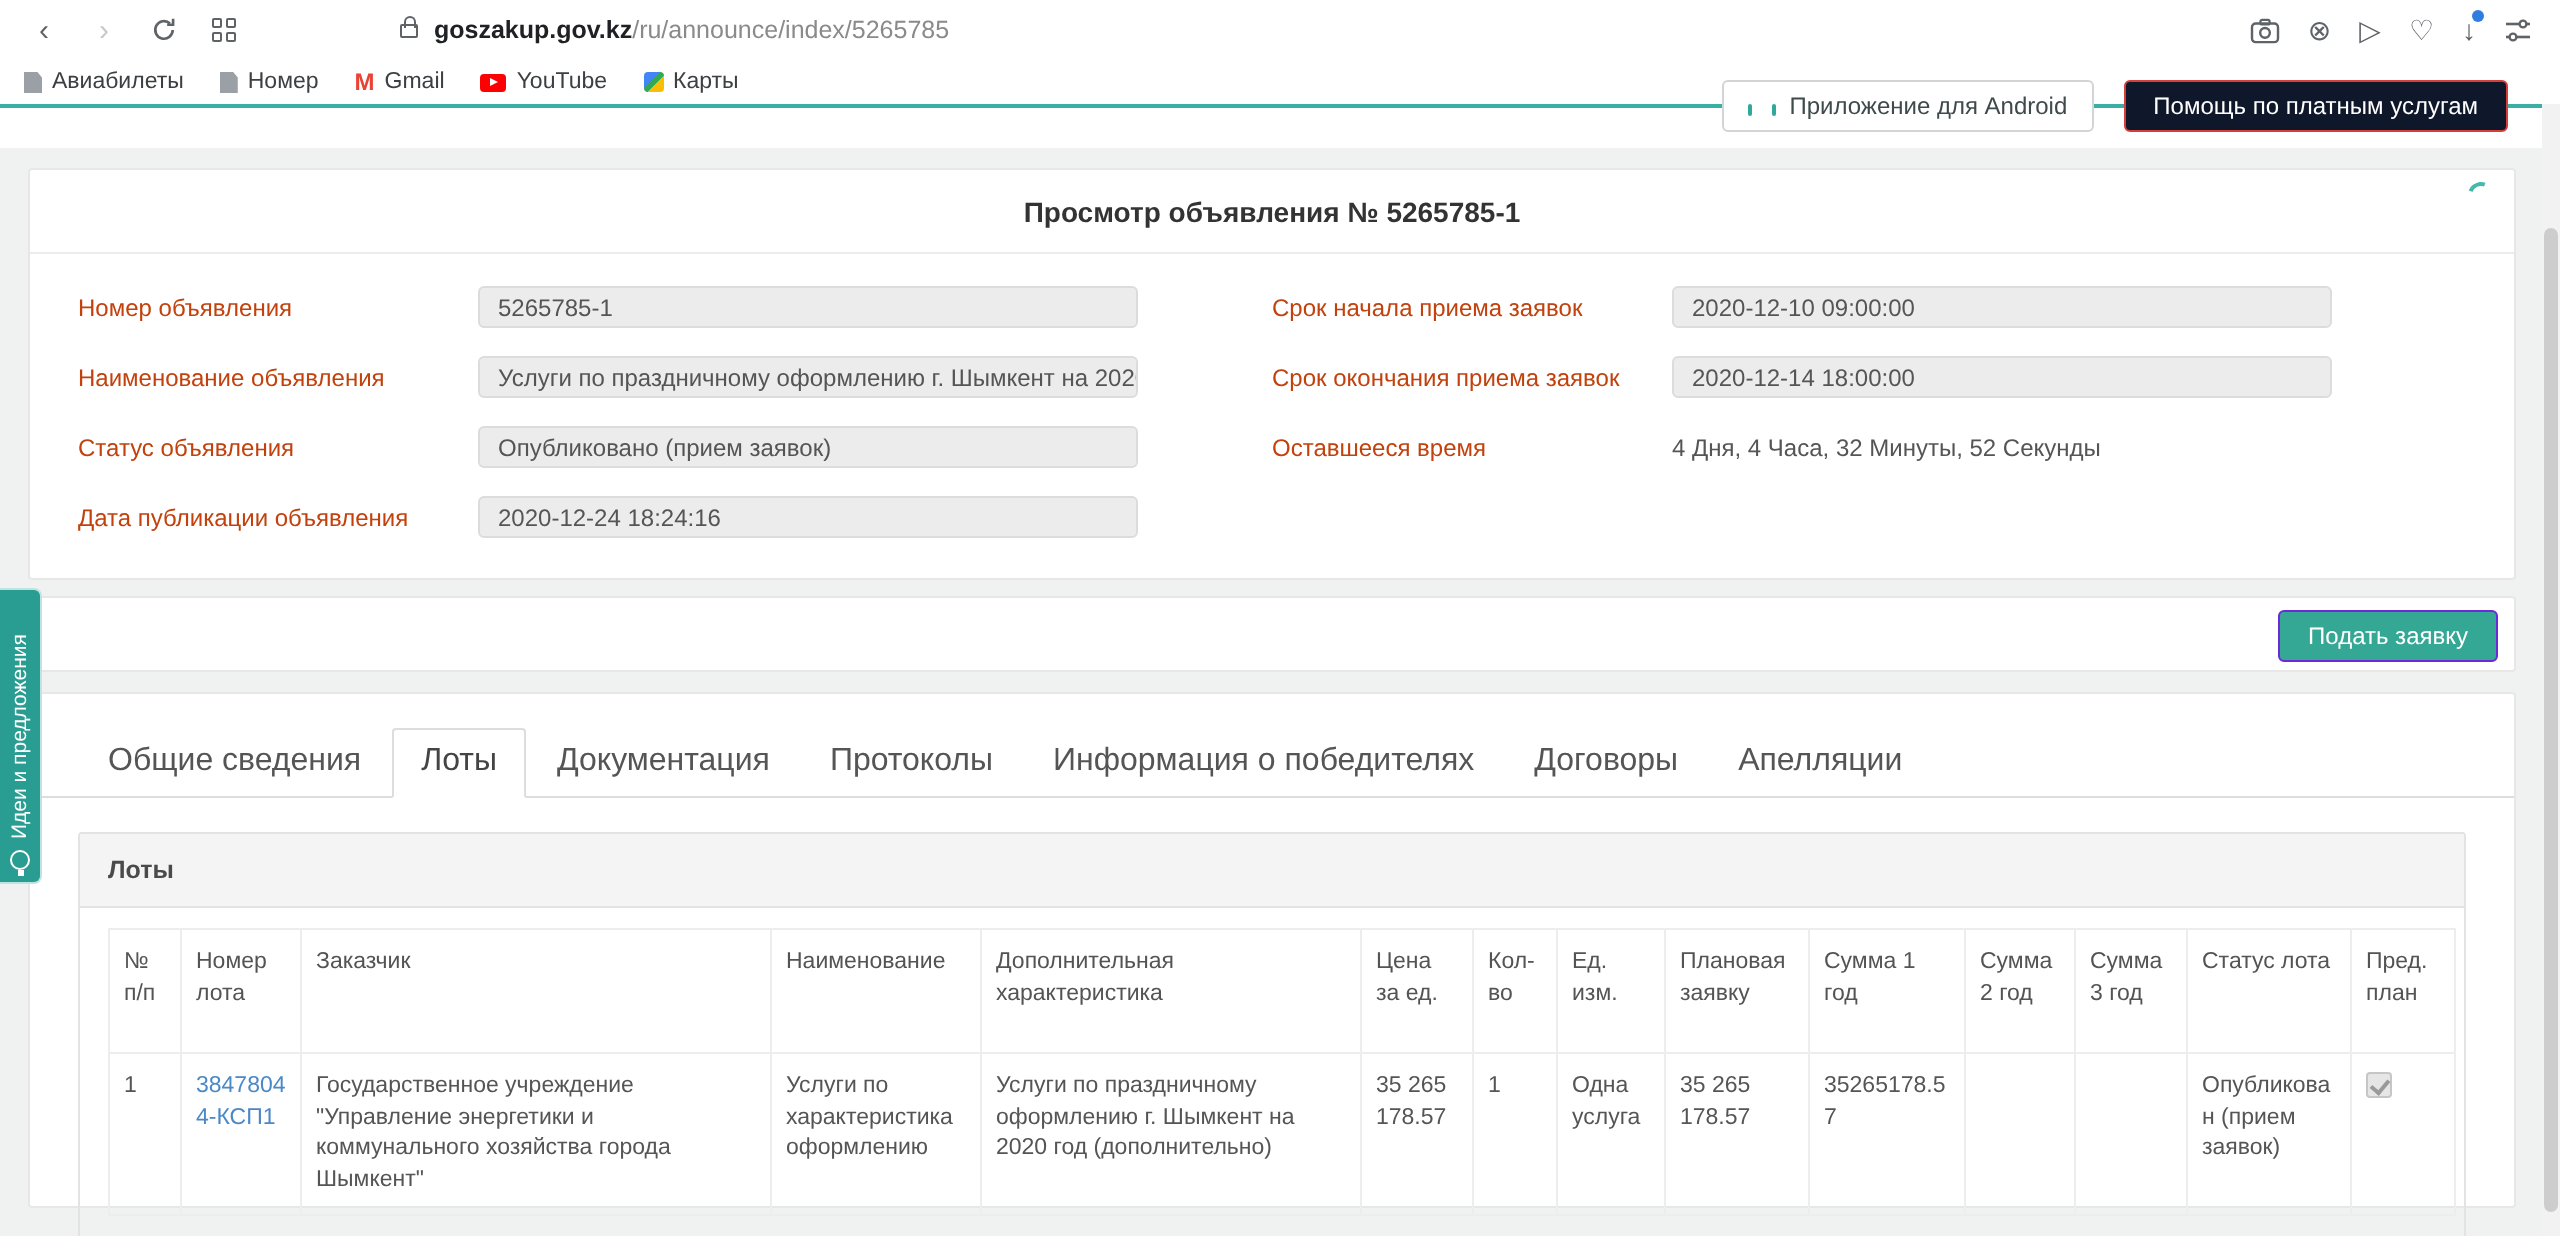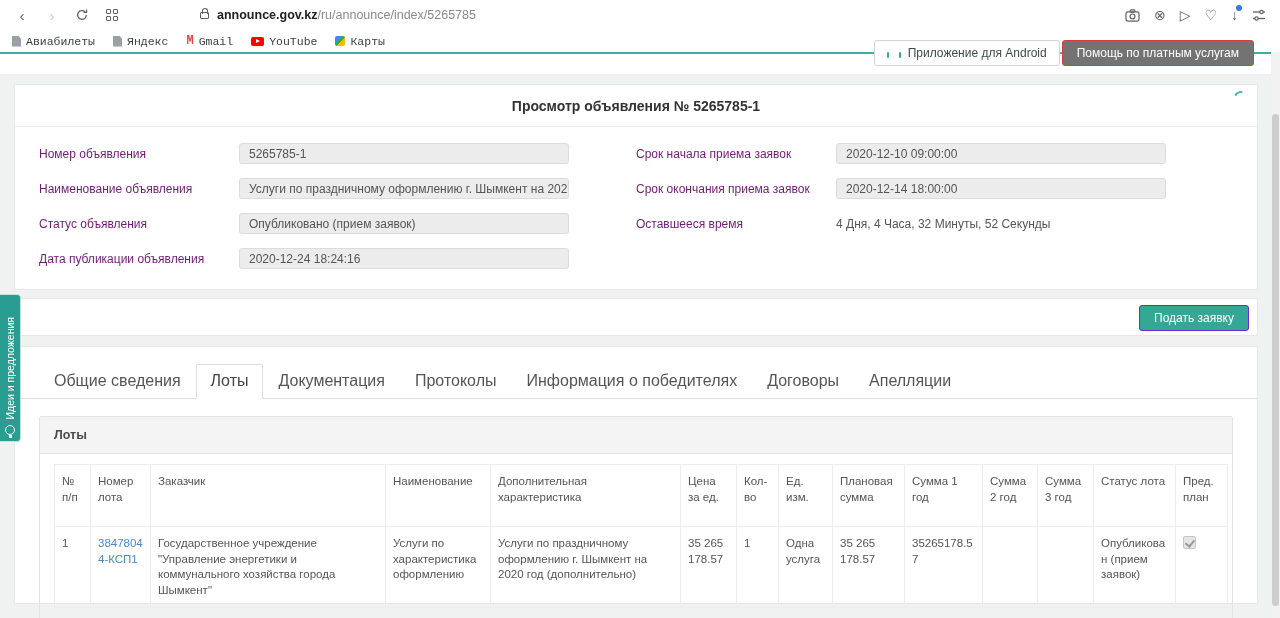--- a/index.html
+++ b/index.html
@@ -18,59 +18,59 @@
     border:1.3px solid #5f6368; border-bottom:none; border-radius:4px 4px 0 0; }
   .url-text { font-size:12.5px; color:#202124; }
   .url-text .path { color:#8a8a8a; }
   .right-icons { position:absolute; right:14px; top:0; height:30px; display:flex; align-items:center; gap:14px; }
   .ric { font-size:14px; color:#5f6368; position:relative; cursor:pointer; line-height:1; }
   .dl-dot { position:absolute; top:-3px; right:-4px; width:6px; height:6px; background:#2f7de1; border-radius:50%; }
   .cam svg, .tune svg { display:block; }
 
   
   .bookmarks-bar { height:22px; background:#fff; display:flex; align-items:center; padding:0 12px; gap:18px; }
-  .bm { display:flex; align-items:center; gap:5px; font-size:11.5px; color:#3c4043; cursor:pointer;font-family:Liberation Mono, monospace; }
+  .bm { display:flex; align-items:center; gap:5px; font-size:11.5px; color:#3c4043; cursor:pointer; }
   .bm-file { width:9px; height:11px; background:#9aa0a6; clip-path:polygon(0 0,70% 0,100% 30%,100% 100%,0 100%); }
   .bm-gmail { color:#ea4335; font-weight:bold; font-size:12px; }
   .bm-yt { width:13px; height:9px; background:#ff0000; border-radius:2px; position:relative; }
   .bm-yt:before { content:""; position:absolute; left:4.5px; top:2px; border-left:4px solid #fff;
     border-top:2.5px solid transparent; border-bottom:2.5px solid transparent; }
   .bm-maps { width:10px; height:10px; border-radius:2px;
     background:linear-gradient(135deg,#4285f4 0 40%, #34a853 40% 60%, #fbbc04 60% 100%); }
 
   
   .site-header { height:22px; background:#fff; border-top:2px solid #3aafa4; }
 
-  .header-buttons { position:absolute; top:40px; right:26px; display:flex; gap:2px; z-index:5;align-items:center; }
+  .header-buttons { position:absolute; top:40px; right:26px; display:flex; gap:15px; z-index:5;align-items:center; }
   .btn-android { background:#fff; border:1px solid #d4d4d4; border-radius:3px; height:26px;
     display:flex; align-items:center; gap:7px; padding:0 12px; font-size:12px; color:#3f4a4a; cursor:pointer; }
   .android-robot { width:14px; height:13px; position:relative; }
   .android-robot .head { width:10px; height:5px; background:#2fa99b; border-radius:5px 5px 0 0; margin:0 auto; }
   .android-robot .body { width:10px; height:6px; background:#2fa99b; border-radius:0 0 2px 2px; margin:1px auto 0; }
   .android-robot:before, .android-robot:after { content:""; position:absolute; top:5px; width:2px; height:6px;
     background:#2fa99b; border-radius:2px; }
   .android-robot:before { left:0; } .android-robot:after { right:0; }
-  .btn-help { background:#737373; border:1px solid #d43f3a; border-radius:3px; height:26px;
+  .btn-help { background:#0f172a; border:1px solid #d43f3a; border-radius:3px; height:26px;
     display:flex; align-items:center; padding:0 14px; font-size:12px; color:#fff; cursor:pointer; }
 
   
   .card { position:absolute; left:14px; right:22px; background:#fff; border:1px solid #e7e7e7; border-radius:2px; }
   .card1 { top:84px; height:206px; }
   .card2 { top:298px; height:38px; }
   .card3 { top:346px; height:258px; }
 
   .card1-title { text-align:center; font-size:14px; font-weight:bold; color:#333;
     padding:13px 0 12px; border-bottom:1px solid #ececec; position:relative; }
   .spinner { position:absolute; top:6px; right:10px; width:13px; height:13px; border-radius:50%;
     border:2px solid transparent; border-top-color:#47b8aa; transform:rotate(-25deg); }
 
   .form-area { display:flex; padding:16px 24px 0; }
   .form-col { width:50%; }
   .frow { display:flex; align-items:flex-start; margin-bottom:14px; }
-  .flabel { width:200px; font-size:12px; color:#701a75; padding-top:4px; }
+  .flabel { width:200px; font-size:12px; color:#c2410c; padding-top:4px; }
   .finput { width:330px; height:21px; background:#ececec; border:1px solid #dcdcdc; border-radius:3px;
     font-size:12px; color:#555; padding:3px 9px; white-space:nowrap; overflow:hidden; }
   .fplain { font-size:12px; color:#555; padding-top:4px; }
 
   .btn-submit { position:absolute; right:8px; top:6px; background:#35a795; border:1px solid #6d28d9;
     border-radius:3px; color:#fff; font-size:12px; padding:5px 14px; cursor:pointer; }
 
   
   .tabbar { display:flex; padding:17px 24px 0; border-bottom:1px solid #ddd; }
   .tab { font-size:16px; color:#555; padding:7px 14px 8px; cursor:pointer; border:1px solid transparent;
@@ -119,21 +119,21 @@
   </span>
   <span class="nav-ic">
     <span class="grid-icon">
         <span></span>
         <span></span>
         <span></span>
         <span></span>
       </span>
   </span>
   <span class="lock-icon"></span>
-  <span class="url-text"><b>announce.gov.kz</b><span class="path">/ru/announce/index/5265785</span></span>
+  <span class="url-text"><b>goszakup.gov.kz</b><span class="path">/ru/announce/index/5265785</span></span>
   <span class="right-icons">
     <span class="ric cam">
       <svg width="15" height="13" viewBox="0 0 16 14">
           <rect x="1" y="3" width="14" height="10" rx="2" fill="none" stroke="#5f6368" stroke-width="1.3"></rect>
           <rect x="5.5" y="1" width="5" height="2.5" rx="1" fill="none" stroke="#5f6368" stroke-width="1.2"></rect>
           <circle cx="8" cy="8" r="2.6" fill="none" stroke="#5f6368" stroke-width="1.3"></circle>
         </svg>
     </span>
     <span class="ric">⊗</span>
     <span class="ric">▷</span>
@@ -150,21 +150,21 @@
   </span>
 </div>
 
 <div class="bookmarks-bar">
   <span class="bm">
       <span class="bm-file"></span>
       <span>Авиабилеты</span>
     </span>
   <span class="bm">
       <span class="bm-file"></span>
-      <span>Яндекс</span>
+      <span>Номер</span>
     </span>
   <span class="bm">
       <span class="bm-gmail">M</span>
       <span>Gmail</span>
     </span>
   <span class="bm">
       <span class="bm-yt"></span>
       <span>YouTube</span>
     </span>
   <span class="bm">
@@ -262,21 +262,21 @@
         <thead>
           <tr>
             <th>№ п/п</th>
             <th>Номер лота</th>
             <th>Заказчик</th>
             <th>Наименование</th>
             <th>Дополнительная характеристика</th>
             <th>Цена за ед.</th>
             <th>Кол-во</th>
             <th>Ед. изм.</th>
-            <th>Плановая сумма</th>
+            <th>Плановая заявку</th>
             <th>Сумма 1 год</th>
             <th>Сумма 2 год</th>
             <th>Сумма 3 год</th>
             <th>Статус лота</th>
             <th>Пред. план</th>
           </tr>
         </thead>
         <tbody>
           <tr>
             <td>1</td>

